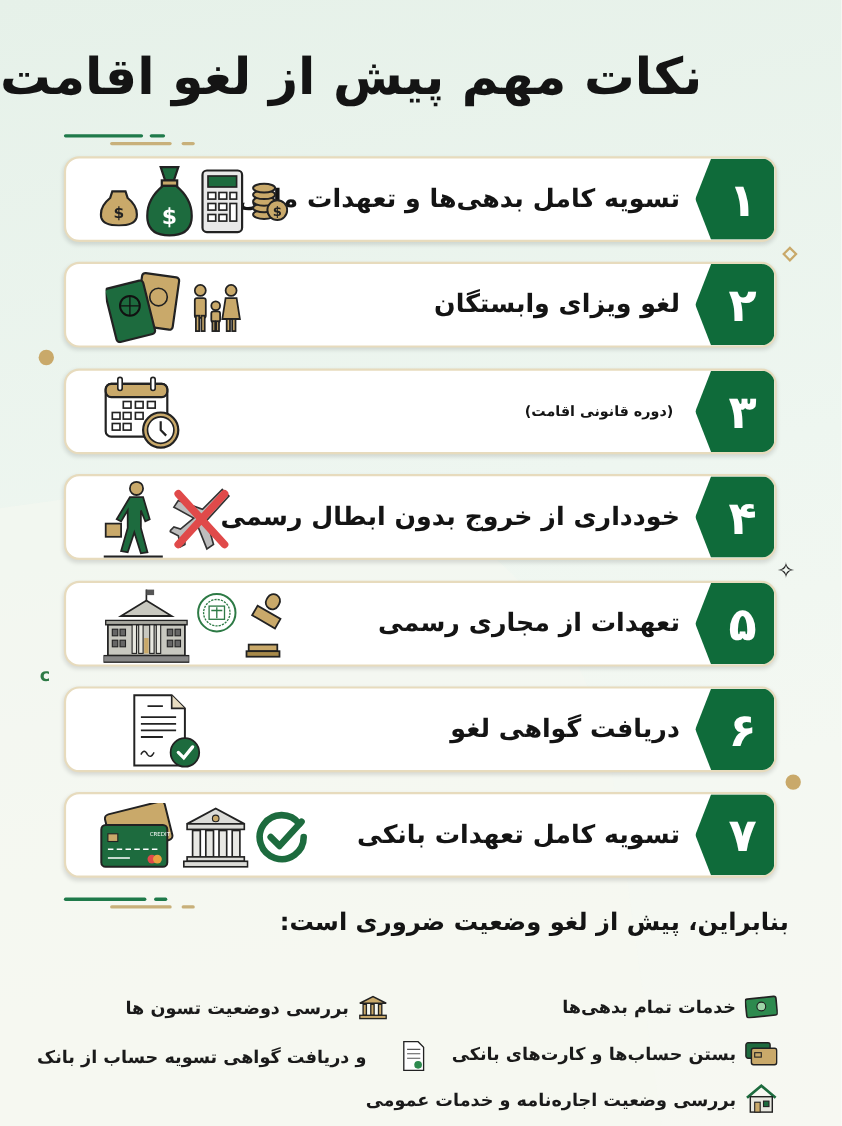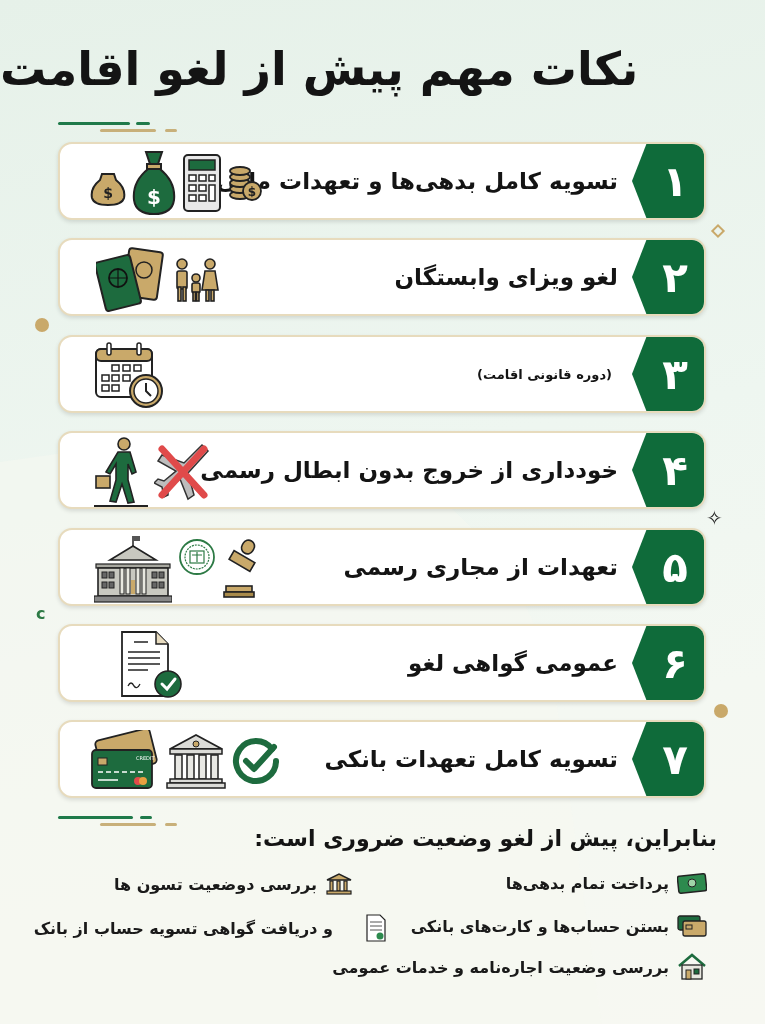--- a/index.html
+++ b/index.html
@@ -50,21 +50,21 @@
   .card .icons {
     position: absolute; left: 30px; top: 4px; height: 70px;
     display: flex; align-items: center; gap: 6px;
   }
 
   .summary-title {
     position: absolute; right: 48px; top: 826px; font-size: 22px; font-weight: bold; color: #141414;
   }
   .bullet {
     position: absolute; display: flex; align-items: center; gap: 8px;
-    font-size: 16px; font-weight: bold; color: #1a1a1a; white-space: nowrap; direction: rtl;
+    font-size: 16px; font-weight: bold; color: #1a1a1a; white-space: nowrap; direction: rtl; margin-top: 32px;
   }
   .bullet svg { flex: none; }
 </style>
 </head>
 <body>
 
 <div class="bg-shape"></div>
 
 <h1 class="title">نکات مهم پیش از لغو اقامت</h1>
 
@@ -251,21 +251,21 @@
       <rect x="8" y="18" width="24" height="10" fill="#c9a96a" stroke="#222" stroke-width="1.6" transform="rotate(30 20 23)"></rect>
       <rect x="4" y="48" width="26" height="6" fill="#c9a96a" stroke="#222" stroke-width="1.6"></rect>
       <rect x="2" y="54" width="30" height="5" fill="#a88a4a" stroke="#222" stroke-width="1.6"></rect>
     </svg>
   </div>
 </div>
 
 <div class="card" style="top:624px;">
   <div class="num">۶</div>
   <div class="text">
-      <span>عمومی گواهی لغو</span>
+      <span>دریافت گواهی لغو</span>
     </div>
   <div class="icons" style="left:58px;">
     <svg width="66" height="70" viewBox="0 0 66 70">
       <path d="M4 2 H38 L50 14 V66 H4 Z" fill="#fff" stroke="#222" stroke-width="1.8"></path>
       <path d="M38 2 V14 H50" fill="#e8dcc0" stroke="#222" stroke-width="1.5"></path>
       <g stroke="#222" stroke-width="1.6">
           <line x1="16" y1="12" x2="30" y2="12"></line>
           <line x1="10" y1="22" x2="42" y2="22"></line>
           <line x1="10" y1="28" x2="42" y2="28"></line>
           <line x1="10" y1="34" x2="42" y2="34"></line>
@@ -314,21 +314,21 @@
   </div>
 </div>
 
 <div class="summary-title">بنابراین، پیش از لغو وضعیت ضروری است:</div>
 
 <div class="bullet" style="right:58px;top:872px;">
   <svg width="30" height="22" viewBox="0 0 30 22">
     <rect x="1" y="3" width="28" height="17" rx="2" fill="#2d8a4e" stroke="#222" stroke-width="1.5" transform="rotate(-6 15 11)"></rect>
     <circle cx="15" cy="11" r="4" fill="#9fd4a8" stroke="#222" stroke-width="1"></circle>
   </svg>
-  <span>پرداخت تمام بدهی‌ها</span>
+  <span>خدمات تمام بدهی‌ها</span>
 </div>
 <div class="bullet" style="right:412px;top:872px;">
   <svg width="28" height="24" viewBox="0 0 28 24">
     <path d="M2 8 L14 2 L26 8 Z" fill="#c9a96a" stroke="#222" stroke-width="1.4"></path>
     <g fill="#c9a96a" stroke="#222" stroke-width="1.2">
         <rect x="5" y="9" width="3" height="10"></rect>
         <rect x="12" y="9" width="3" height="10"></rect>
         <rect x="19" y="9" width="3" height="10"></rect>
       </g>
     <rect x="2" y="19" width="24" height="3" fill="#c9a96a" stroke="#222" stroke-width="1.2"></rect>

